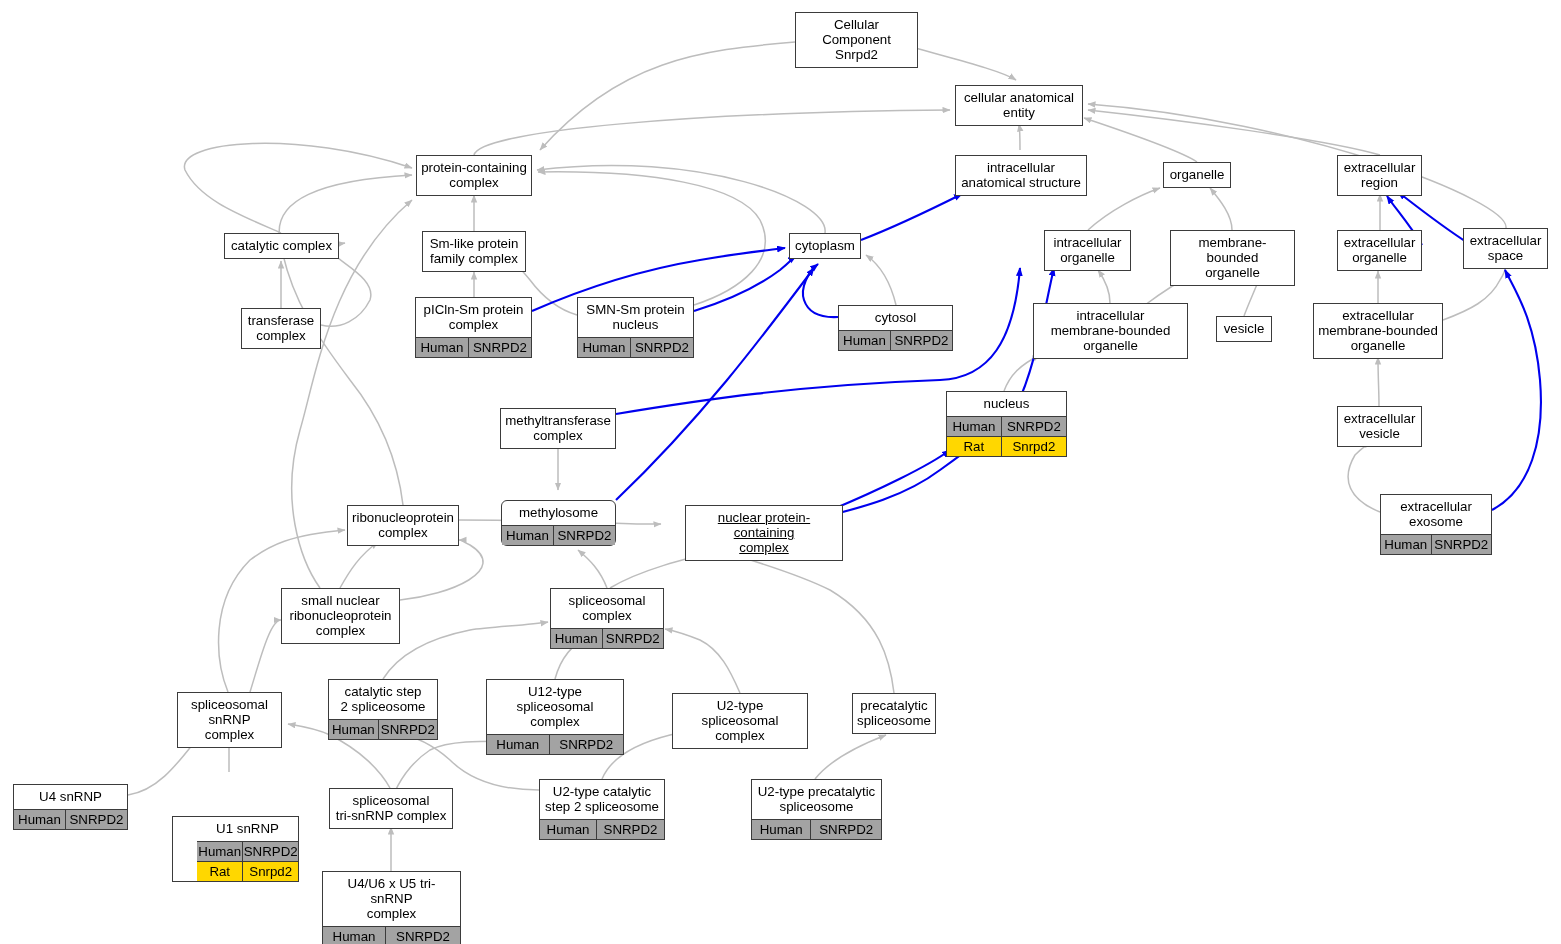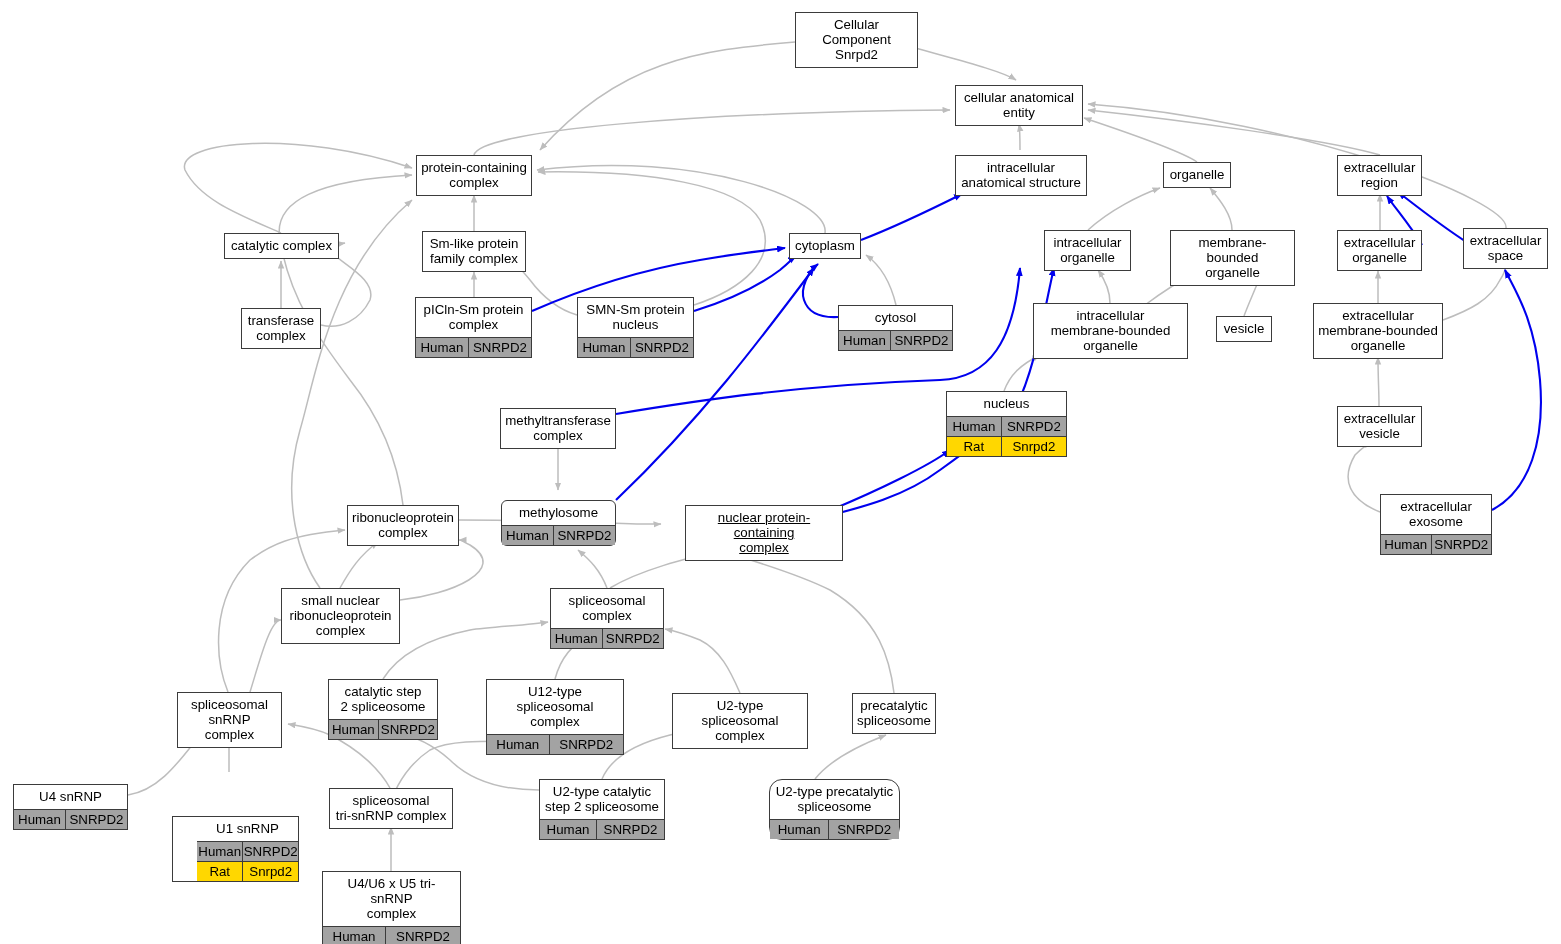--- a/index.html
+++ b/index.html
@@ -294,21 +294,21 @@
 tri-snRNP complex</div>
     </div>
     <div class="node" style="left: 539px; top: 779px; width: 126px;">
       <div class="title">U2-type catalytic
 step 2 spliceosome</div>
       <div class="orgrow human">
         <div class="sp">Human</div>
         <div class="gn">SNRPD2</div>
       </div>
     </div>
-    <div class="node" style="left: 769px; top: 779px; width: 131px; border-radius: 13px;">
+    <div class="node" style="left: 751px; top: 779px; width: 131px;">
       <div class="title">U2-type precatalytic
 spliceosome</div>
       <div class="orgrow human">
         <div class="sp">Human</div>
         <div class="gn">SNRPD2</div>
       </div>
     </div>
     <div class="node" style="left: 322px; top: 871px; width: 139px;">
       <div class="title">U4/U6 x U5 tri-snRNP
 complex</div>

